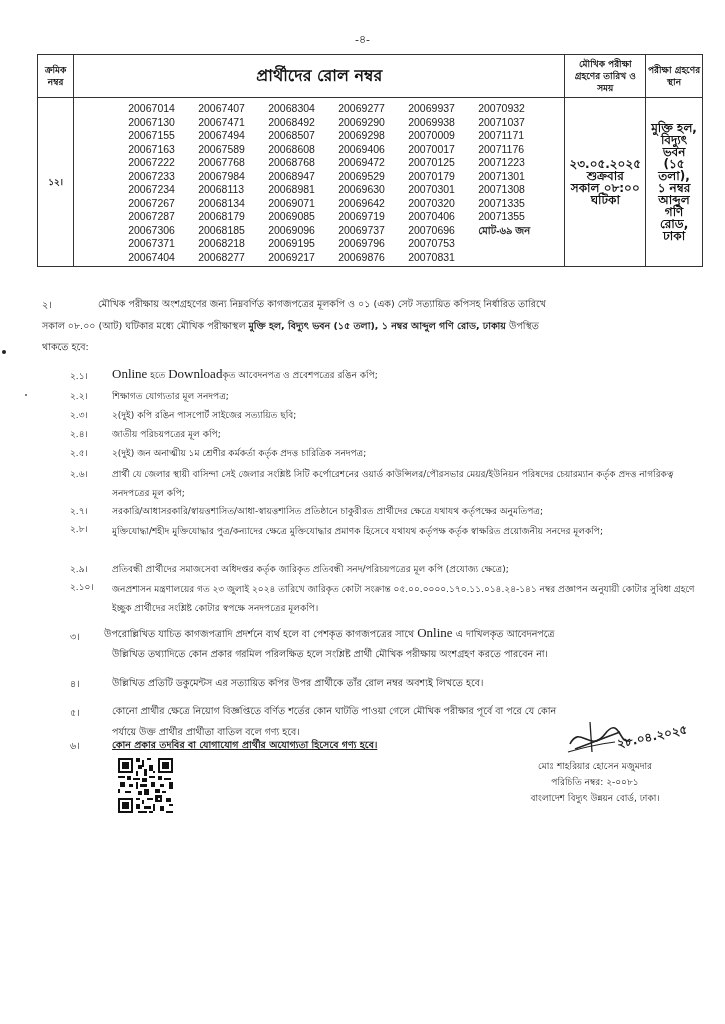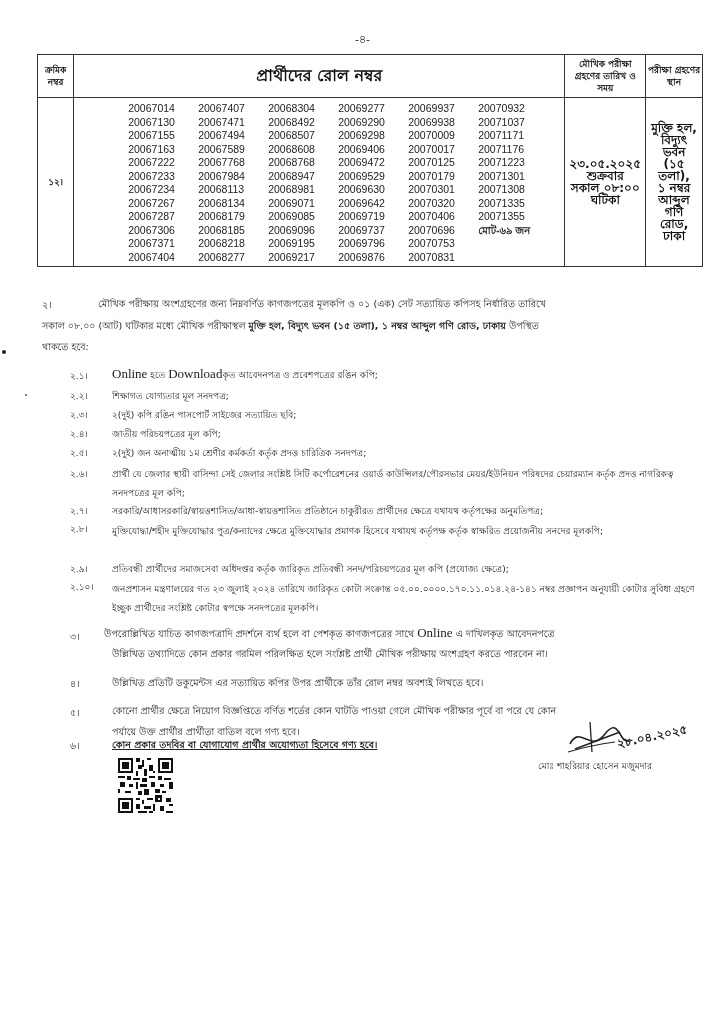--- a/index.html
+++ b/index.html
@@ -221,20 +221,22 @@
 <svg class="signature" viewBox="0 0 130 45">
   <path d="M10 30 C20 10, 30 40, 45 20 S60 35, 70 25" stroke="#222" stroke-width="1.6" fill="none"></path>
   <path d="M15 35 L60 18" stroke="#222" stroke-width="1.4" fill="none"></path>
   <path d="M30 8 L32 38" stroke="#222" stroke-width="1.3" fill="none"></path>
   <path d="M8 38 C25 33, 40 30, 55 28" stroke="#222" stroke-width="1.2" fill="none"></path>
   <text x="58" y="34" font-size="12" font-family="DejaVu Sans, sans-serif" font-weight="bold" fill="#222" transform="rotate(-12 58 34)">২৮.০৪.২০২৫</text>
 </svg>
 
 <div class="sig-block">
   <div>মোঃ শাহরিয়ার হোসেন মজুমদার</div>
+  <div>পরিচিতি নম্বর: ২-০০৮১</div>
+  <div>বাংলাদেশ বিদ্যুৎ উন্নয়ন বোর্ড, ঢাকা।</div>
 </div>
 
 <svg class="qr" viewBox="0 0 25 25" shape-rendering="crispEdges">
   <rect x="0" y="0" width="25" height="25" fill="#fff"></rect>
   <g fill="#111">
     <rect x="0" y="0" width="7" height="7"></rect>
       <rect x="1" y="1" width="5" height="5" fill="#fff"></rect>
       <rect x="2" y="2" width="3" height="3"></rect>
     <rect x="18" y="0" width="7" height="7"></rect>
       <rect x="19" y="1" width="5" height="5" fill="#fff"></rect>

